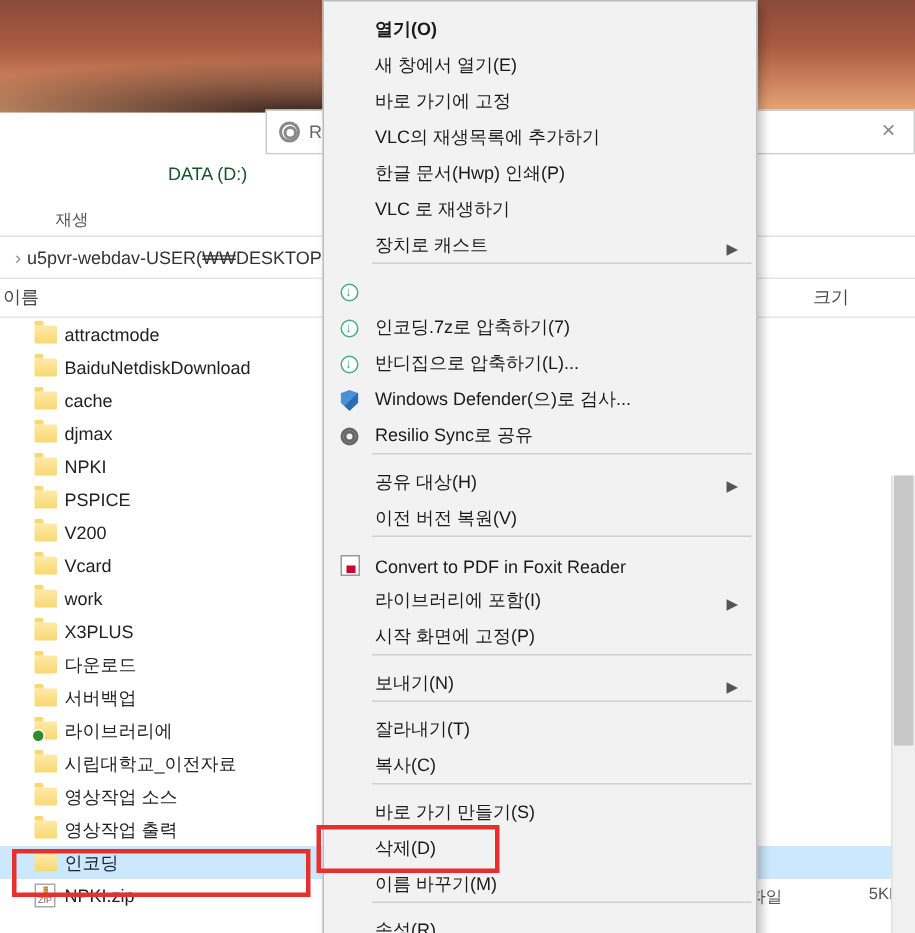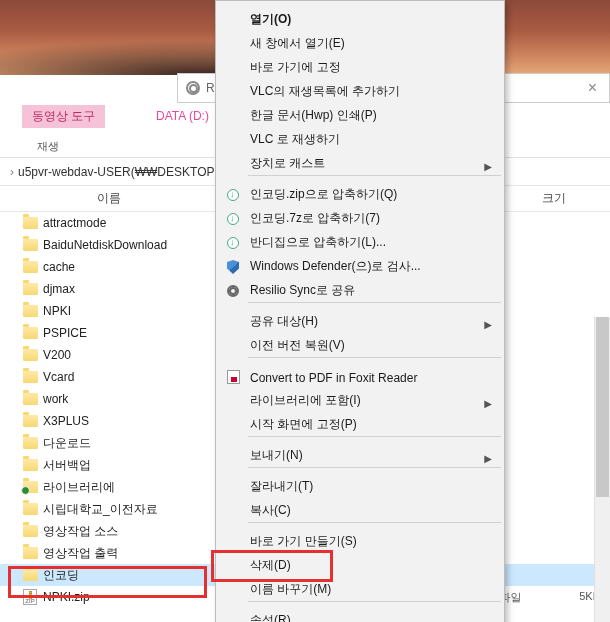--- a/index.html
+++ b/index.html
@@ -11,27 +11,27 @@
 .resilio-window { position: absolute; top: 73px; left: 177px; right: 0; height: 30px; background: #fff; border: 1px solid #ccc; display: flex; align-items: center; padding: 0 8px; z-index: 1; }
 .resilio-icon { width: 14px; height: 14px; border: 2px solid #888; border-radius: 50%; margin-right: 6px; position: relative; }
 .resilio-icon::after { content: ""; position: absolute; width: 5px; height: 5px; border: 2px solid #888; border-radius: 50%; top: 1px; left: 1px; }
 .resilio-title { font-size: 12px; color: #666; flex: 1; }
 .resilio-close { font-size: 16px; color: #888; padding: 0 4px; }
 
 .explorer { position: absolute; top: 103px; left: 0; right: 0; bottom: 0; background: #fff; z-index: 1; }
 .ribbon-area { height: 55px; border-bottom: 1px solid #e0e0e0; position: relative; }
 .ribbon-tab { position: absolute; top: 2px; left: 22px; background: #f5c2d8; color: #bc2a62; font-size: 12px; padding: 3px 10px; }
 .ribbon-section-label { position: absolute; top: 36px; left: 37px; font-size: 11px; color: #555; }
-.drive-label { position: absolute; top: 6px; left: 112px; font-size: 12px; color: #ec4899; margin-left: 44px; }
+.drive-label { position: absolute; top: 6px; left: 112px; font-size: 12px; color: #14532d; }
 
 .breadcrumb-bar { height: 28px; border-bottom: 1px solid #e5e5e5; display: flex; align-items: center; padding: 0 6px; font-size: 12px; color: #333; }
 .bc-arrow { color: #888; margin: 0 4px; }
 
 .column-header-row { height: 26px; border-bottom: 1px solid #e8e8e8; display: flex; align-items: center; font-size: 12px; color: #444; }
-.col-name { padding-left: 18px; width: 200px; text-align: center; }
+.col-name { padding-left: 2px; width: 200px; }
 .col-size { position: absolute; right: 44px; text-align: right; }
 
 .file-list { overflow: hidden; }
 .file-row { height: 22px; display: flex; align-items: center; padding-left: 22px; font-size: 12px; color: #222; position: relative; }
 .file-row.selected { background: #cce8ff; }
 .file-row .icon { width: 16px; height: 16px; margin-right: 5px; display: inline-flex; align-items: center; justify-content: center; }
 .folder-icon { width: 15px; height: 12px; background: linear-gradient(180deg, #ffe9a8 0%, #f7d872 100%); border-radius: 1px; position: relative; }
 .folder-icon::before { content: ""; position: absolute; top: -3px; left: 0; width: 6px; height: 3px; background: #f7d872; border-radius: 1px 1px 0 0; }
 .sync-badge { position: absolute; width: 9px; height: 9px; background: #2e8b2e; border-radius: 50%; bottom: -2px; left: -2px; border: 1px solid #fff; }
 .zip-icon { width: 14px; height: 16px; background: #fff; border: 1px solid #aaa; position: relative; font-size: 6px; color: #666; display: flex; align-items: flex-end; justify-content: center; }
@@ -71,21 +71,20 @@
 </div>
 
 <div class="resilio-window">
   <span class="resilio-icon"></span>
   <span class="resilio-title">Resilio Sync</span>
   <span class="resilio-close">×</span>
 </div>
 
 <div class="explorer">
   <div class="ribbon-area">
-    <div class="ribbon-tab">동영상 도구</div>
     <div class="ribbon-section-label">재생</div>
     <div class="drive-label">DATA (D:)</div>
   </div>
 
   <div class="breadcrumb-bar">
     <span class="bc-arrow">›</span>
     <span>u5pvr-webdav-USER(₩₩DESKTOP-CH</span>
   </div>
 
   <div class="column-header-row">
@@ -242,21 +241,20 @@
     </div>
     <div class="item">
       <span>장치로 캐스트</span>
       <span class="submenu-arrow">▶</span>
     </div>
     <div class="sep"></div>
     <div class="item">
       <span class="menu-icon">
         <span class="icon-zip"></span>
       </span>
-      <span>인코딩.zip으로 압축하기(Q)</span>
     </div>
     <div class="item">
       <span class="menu-icon">
         <span class="icon-zip"></span>
       </span>
       <span>인코딩.7z로 압축하기(7)</span>
     </div>
     <div class="item">
       <span class="menu-icon">
         <span class="icon-zip"></span>

